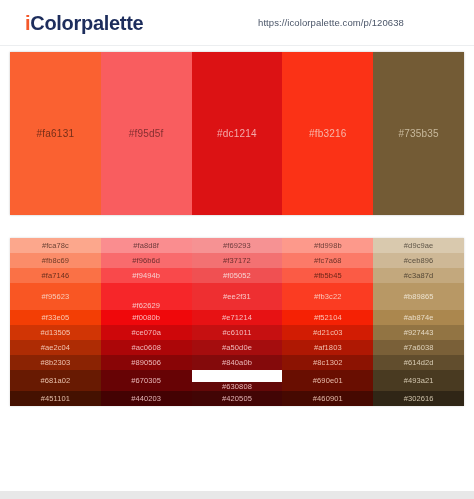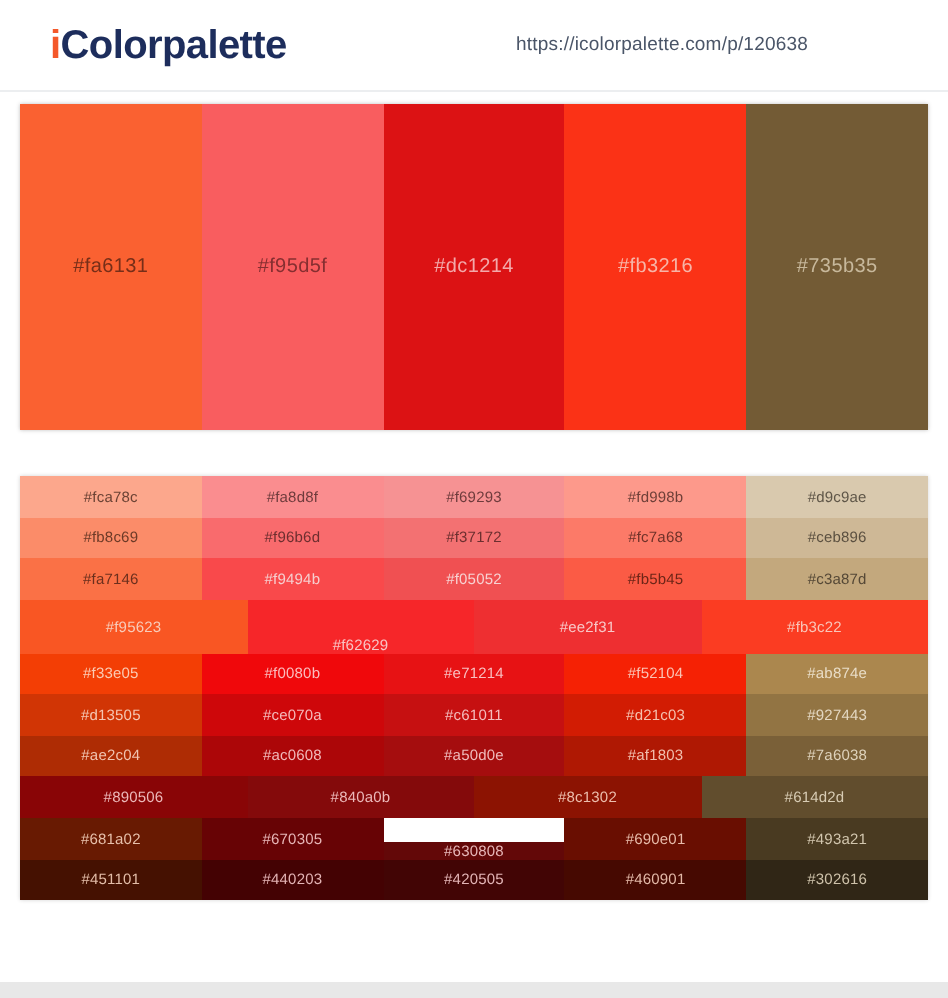--- a/index.html
+++ b/index.html
@@ -73,21 +73,21 @@
     opacity: 0.92;
     white-space: nowrap;
   }
 
   
   .grid {
     position: absolute;
     left: 10px;
     top: 238px;
     width: 454px;
-    height: 212px;
+    height: 168px;
     display: flex;
     flex-direction: column;
     box-shadow: 0 0 2px rgba(0,0,0,0.18);
   }
   .grid-row {
     flex: 1 1 0;
     display: flex;
   }
   .grid-cell {
     flex: 1 1 0;
@@ -197,20 +197,23 @@
         </div>
         <div class="grid-cell" style="background: rgb(246, 38, 41);">
           <span class="hexlabel" style="color: rgb(249, 195, 196); margin-top: 18px;">#f62629</span>
         </div>
         <div class="grid-cell" style="background: rgb(238, 47, 49);">
           <span class="hexlabel" style="color: rgb(248, 200, 200);">#ee2f31</span>
         </div>
         <div class="grid-cell" style="background: rgb(251, 60, 34);">
           <span class="hexlabel" style="color: rgb(249, 198, 186);">#fb3c22</span>
         </div>
+        <div class="grid-cell" style="background: rgb(184, 152, 101);">
+          <span class="hexlabel" style="color: rgb(236, 226, 207);">#b89865</span>
+        </div>
       </div>
       <div class="grid-row">
         <div class="grid-cell" style="background: rgb(243, 62, 5);">
           <span class="hexlabel" style="color: rgb(251, 203, 180);">#f33e05</span>
         </div>
         <div class="grid-cell" style="background: rgb(240, 8, 11);">
           <span class="hexlabel" style="color: rgb(251, 189, 190);">#f0080b</span>
         </div>
         <div class="grid-cell" style="background: rgb(231, 18, 20);">
           <span class="hexlabel" style="color: rgb(249, 191, 192);">#e71214</span>
@@ -250,20 +253,23 @@
           <span class="hexlabel" style="color: rgb(240, 187, 188);">#a50d0e</span>
         </div>
         <div class="grid-cell" style="background: rgb(175, 24, 3);">
           <span class="hexlabel" style="color: rgb(241, 191, 174);">#af1803</span>
         </div>
         <div class="grid-cell" style="background: rgb(122, 96, 56);">
           <span class="hexlabel" style="color: rgb(222, 210, 187);">#7a6038</span>
         </div>
       </div>
       <div class="grid-row">
+        <div class="grid-cell" style="background: rgb(139, 35, 3);">
+          <span class="hexlabel" style="color: rgb(236, 194, 174);">#8b2303</span>
+        </div>
         <div class="grid-cell" style="background: rgb(137, 5, 6);">
           <span class="hexlabel" style="color: rgb(236, 184, 185);">#890506</span>
         </div>
         <div class="grid-cell" style="background: rgb(132, 10, 11);">
           <span class="hexlabel" style="color: rgb(236, 185, 186);">#840a0b</span>
         </div>
         <div class="grid-cell" style="background: rgb(140, 19, 2); text-align: center;">
           <span class="hexlabel" style="color: rgb(236, 189, 172);">#8c1302</span>
         </div>
         <div class="grid-cell" style="background: rgb(97, 77, 45);">

